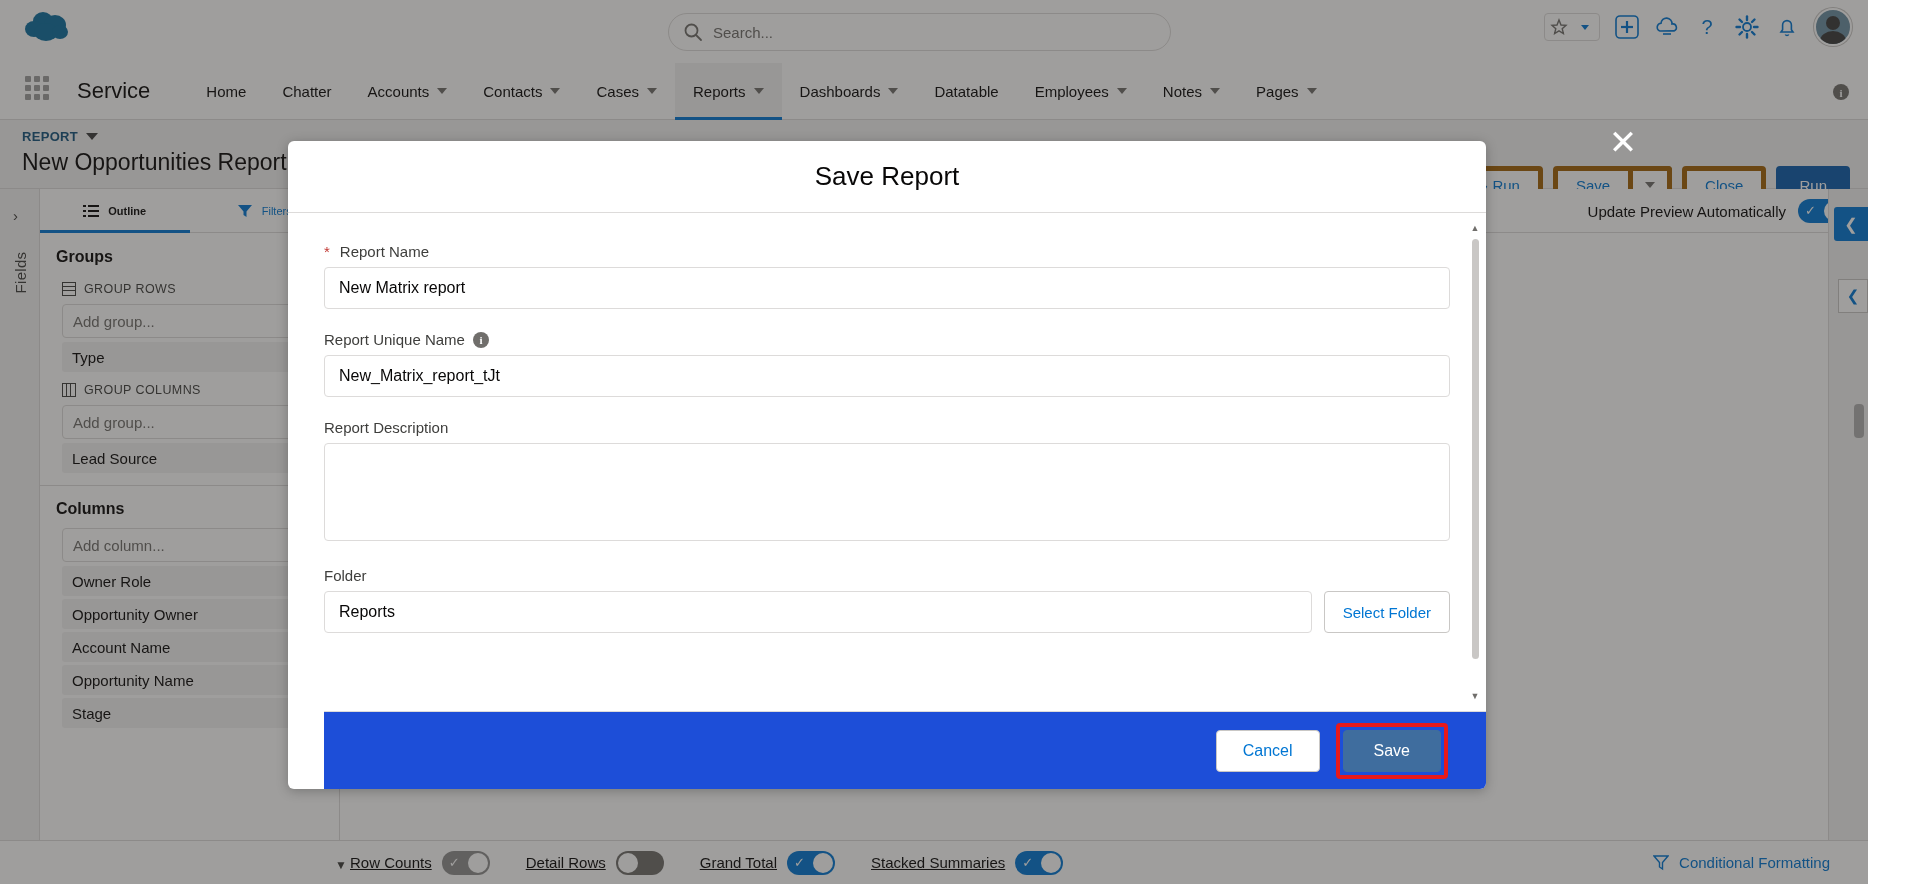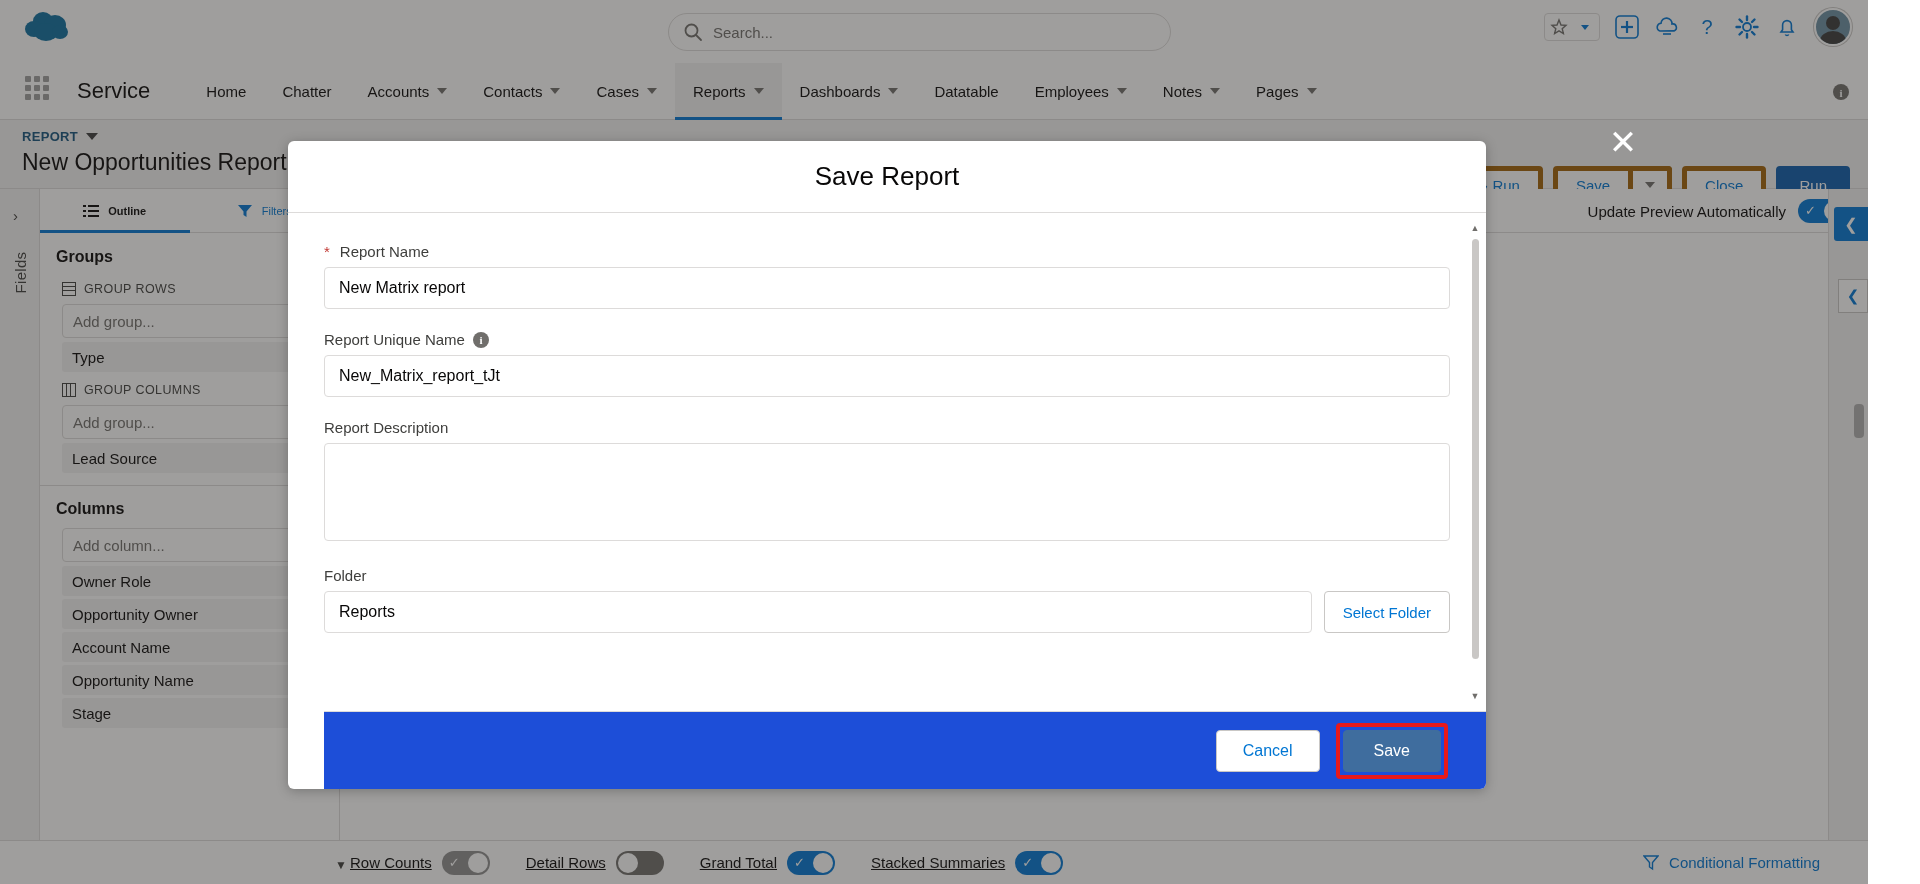--- a/index.html
+++ b/index.html
@@ -210,21 +210,21 @@
 
   
   .bottom-bar {
     position: absolute; left: 0; right: 0; bottom: 0; height: 44px;
     background: #ffffff; border-top: 1px solid #dddbda;
     display: flex; align-items: center; padding-left: 350px;
   }
   .bb-collapse { position: absolute; left: 335px; bottom: 12px; font-size: 12px; color: #3e3e3c; }
   .bb-toggle { display: flex; align-items: center; gap: 10px; margin-right: 36px; font-size: 15px; color: #080707; text-decoration: underline; }
   .cond-fmt {
-    position: absolute; right: 48px; display: flex; align-items: center; gap: 10px;
+    position: absolute; right: 38px; display: flex; align-items: center; gap: 10px;
     font-size: 15px; color: #0176d3; cursor: pointer;
   }
 
   
   .backdrop {
     position: absolute; inset: 0; background: rgba(43,40,38,0.45); z-index: 50;
   }
   .modal {
     position: absolute; z-index: 60; left: 288px; top: 141px; width: 1198px; height: 648px;
     background: #ffffff; border-radius: 6px; box-shadow: 0 2px 12px rgba(0,0,0,0.25);

